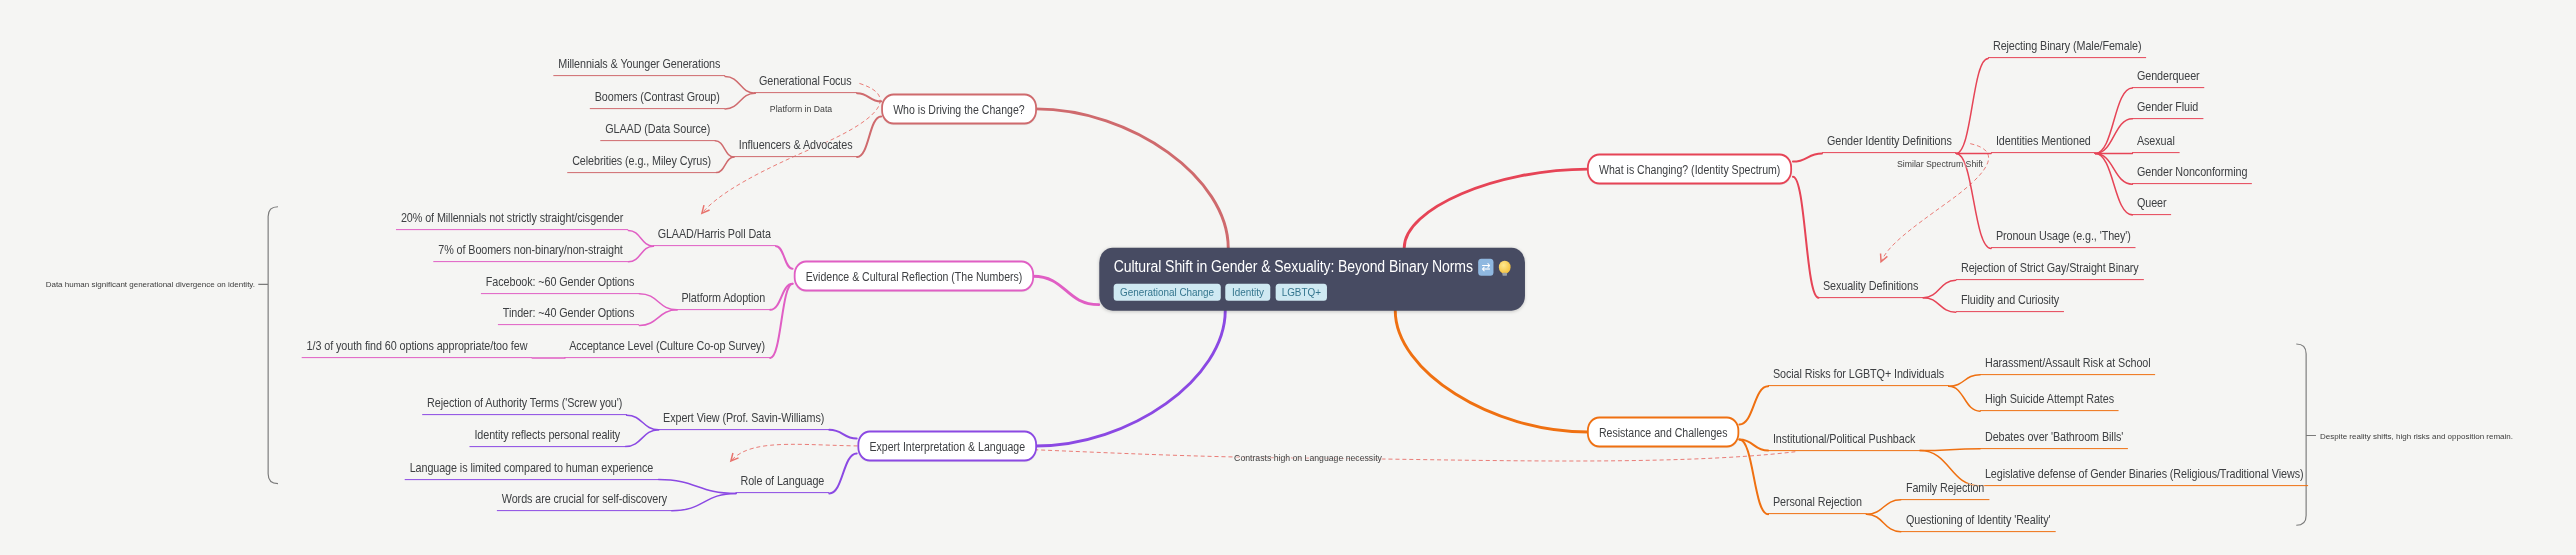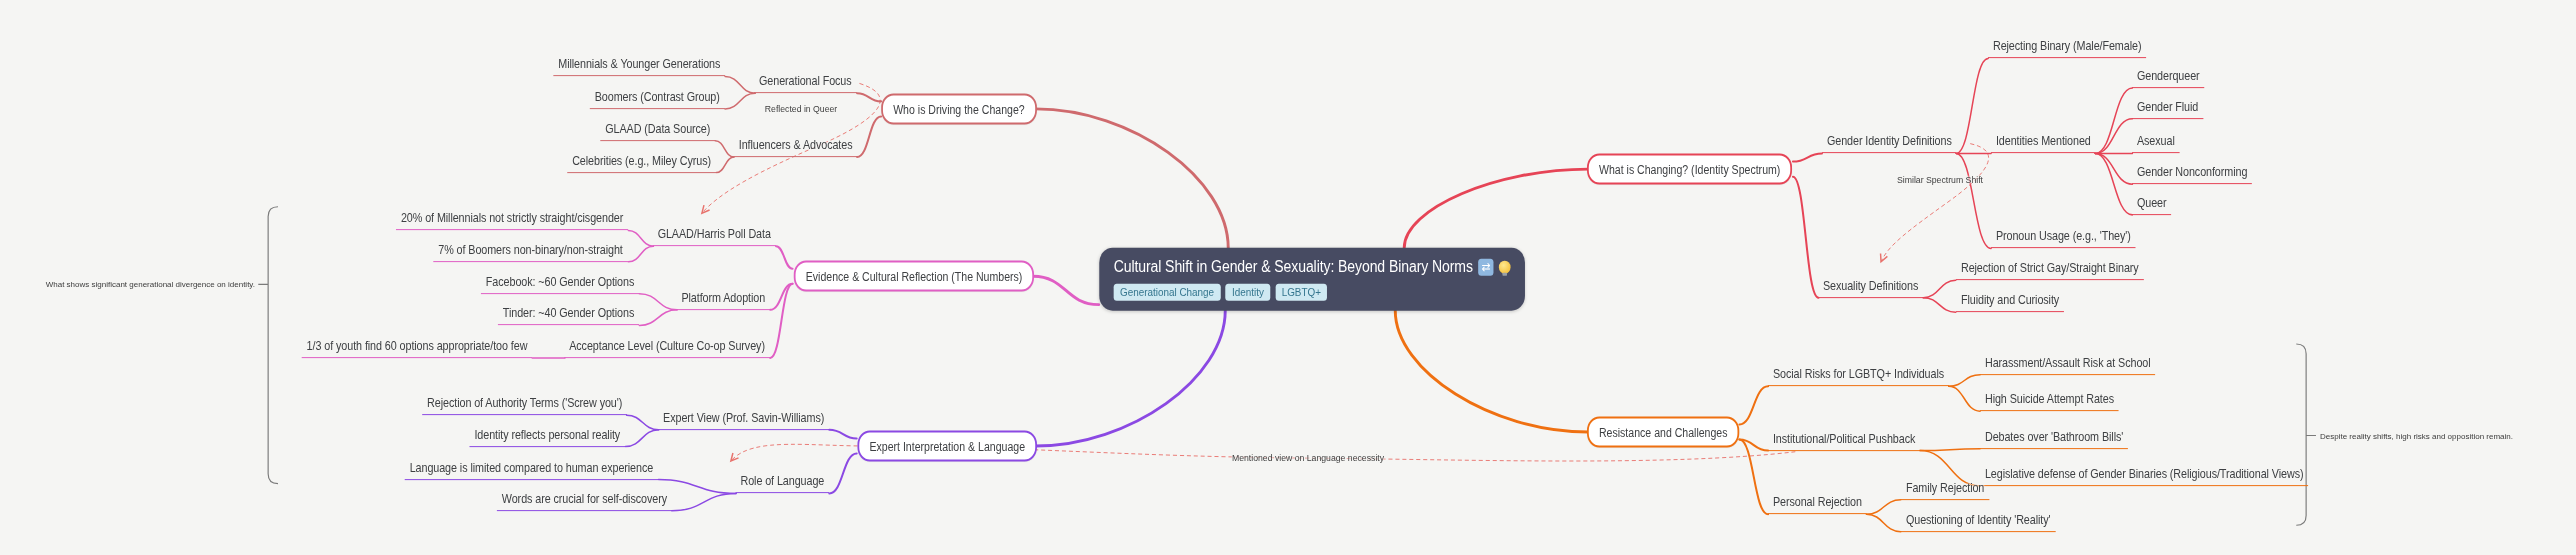--- a/index.html
+++ b/index.html
@@ -156,20 +156,20 @@
       <span class="icon-refresh">⇄</span>
       <span class="icon-bulb"></span>
     </div>
     <div class="root-tags">
       <span class="tag">Generational Change</span>
       <span class="tag">Identity</span>
       <span class="tag">LGBTQ+</span>
     </div>
   </div>
 
-  <div class="note" style="right:2321px;top:284px;">What shows significant generational divergence on identity.</div>
+  <div class="note" style="right:2321px;top:284px;">Data human significant generational divergence on identity.</div>
   <div class="note" style="left:2320px;top:436px;">Despite reality shifts, high risks and opposition remain.</div>
 
-  <div class="xlabel" style="left:801px;top:109px;">Reflected in Queer</div>
-  <div class="xlabel" style="left:1940px;top:180px;">Similar Spectrum Shift</div>
-  <div class="xlabel" style="left:1308px;top:458px;">Mentioned view on Language necessity</div>
+  <div class="xlabel" style="left:801px;top:109px;">Platform in Data</div>
+  <div class="xlabel" style="left:1940px;top:164px;">Similar Spectrum Shift</div>
+  <div class="xlabel" style="left:1308px;top:458px;">Contrasts high on Language necessity</div>
 </div>
 
 
 </body></html>

